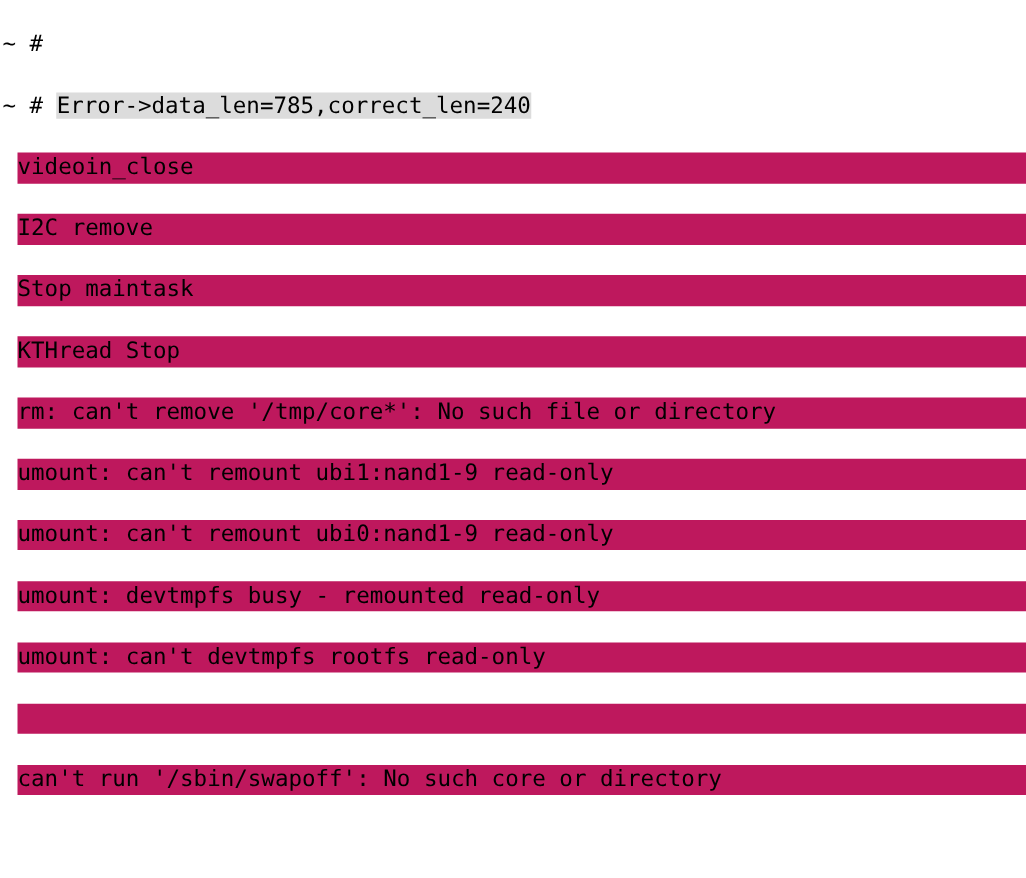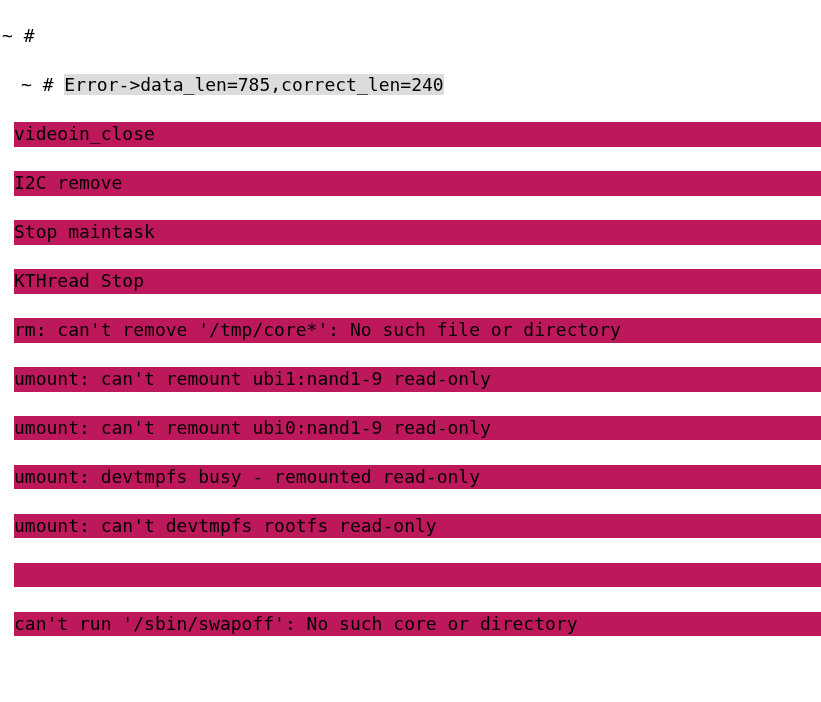--- a/index.html
+++ b/index.html
@@ -26,21 +26,20 @@
       min-height: 1.36em;
     }
     .highlighted {
       background-color: #be185d;
       display: block;
       width: 100%;
       margin-left: 12px;
     }
     .partial-line {
       display: block;
-      margin-left: 19px;
     }
     .partial-line .hl {
       background-color: #dcdcdc;
     }
   </style>
 </head>
 <body>
 
 <div class="terminal">
 <span class="line">~ #</span>

